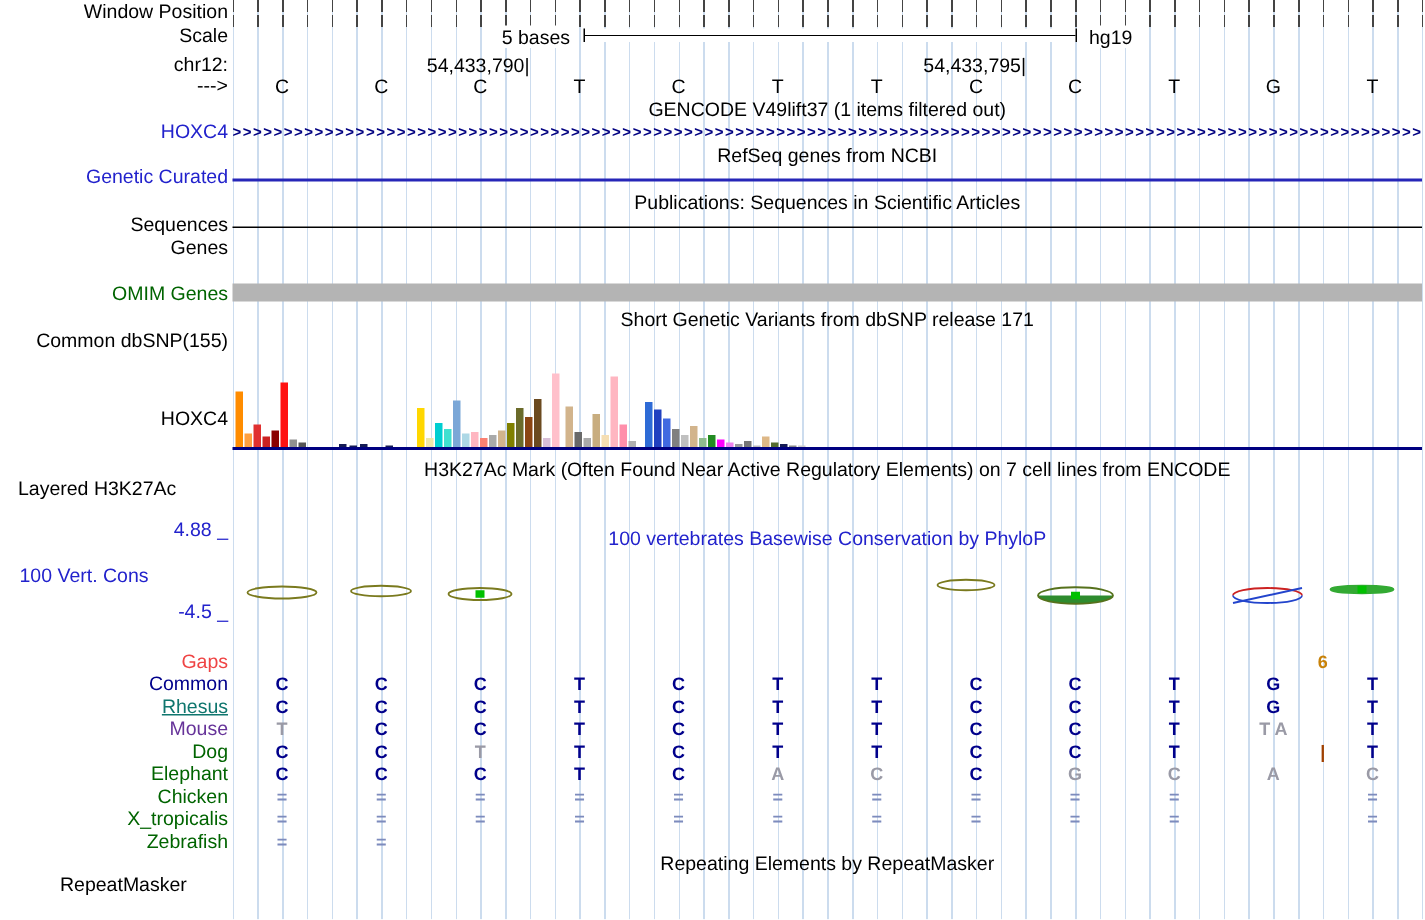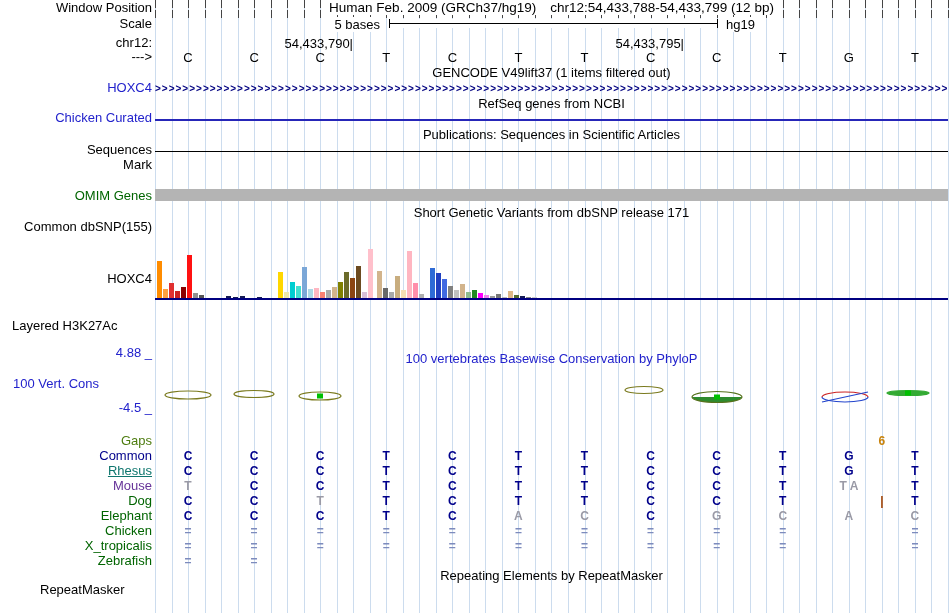--- a/index.html
+++ b/index.html
@@ -50,23 +50,20 @@
 </style>
 </head>
 <body>
 
 <div id="browser">
   <div class="guides"></div>
   <div class="ticks" style="top:0"></div>
   <div class="ticks" style="top:10px"></div>
 
   <span class="lbl" style="top:1px">Window Position</span>
-  <div class="hdr title">
-    <span>Human Feb. 2009 (GRCh37/hg19)</span><span>chr12:54,433,788-54,433,799 (12 bp)</span>
-  </div>
 
   <span class="lbl" style="top:17px">Scale</span>
   <span class="scale-bases">5 bases</span>
   <div class="scale-bar"></div>
   <span class="scale-asm">hg19</span>
 
   <span class="lbl" style="top:36px">chr12:</span>
   <span class="pos" style="right:597px;top:36px">54,433,790|</span>
   <span class="pos" style="right:266px;top:36px">54,433,795|</span>
 
@@ -84,27 +81,27 @@
       <span class="col base" style="left: 749.75px; width: 66.0833px;">T</span>
       <span class="col base" style="left: 815.833px; width: 66.0833px;">G</span>
       <span class="col base" style="left: 881.917px; width: 66.0833px;">T</span>
     </div>
 
   <div class="hdr" style="top:66px">GENCODE V49lift37 (1 items filtered out)</div>
   <span class="lbl blue" style="top:81px">HOXC4</span>
   <div id="gene-arrows">&gt;&gt;&gt;&gt;&gt;&gt;&gt;&gt;&gt;&gt;&gt;&gt;&gt;&gt;&gt;&gt;&gt;&gt;&gt;&gt;&gt;&gt;&gt;&gt;&gt;&gt;&gt;&gt;&gt;&gt;&gt;&gt;&gt;&gt;&gt;&gt;&gt;&gt;&gt;&gt;&gt;&gt;&gt;&gt;&gt;&gt;&gt;&gt;&gt;&gt;&gt;&gt;&gt;&gt;&gt;&gt;&gt;&gt;&gt;&gt;&gt;&gt;&gt;&gt;&gt;&gt;&gt;&gt;&gt;&gt;&gt;&gt;&gt;&gt;&gt;&gt;&gt;&gt;&gt;&gt;&gt;&gt;&gt;&gt;&gt;&gt;&gt;&gt;&gt;&gt;&gt;&gt;&gt;&gt;&gt;&gt;&gt;&gt;&gt;&gt;&gt;&gt;&gt;&gt;&gt;&gt;&gt;&gt;&gt;&gt;&gt;&gt;&gt;&gt;&gt;&gt;&gt;&gt;&gt;&gt;&gt;&gt;&gt;&gt;&gt;&gt;&gt;&gt;&gt;&gt;&gt;&gt;&gt;&gt;&gt;&gt;&gt;&gt;&gt;&gt;&gt;&gt;&gt;&gt;&gt;&gt;&gt;&gt;&gt;&gt;&gt;&gt;&gt;&gt;&gt;&gt;&gt;&gt;&gt;&gt;&gt;&gt;&gt;&gt;&gt;&gt;&gt;&gt;&gt;&gt;</div>
 
   <div class="hdr" style="top:97px">RefSeq genes from NCBI</div>
-  <span class="lbl blue" style="top:111px">Chicken Curated</span>
+  <span class="lbl blue" style="top:111px">Genetic Curated</span>
   <div class="hline navy" style="top:119px"></div>
 
   <div class="hdr" style="top:128px">Publications: Sequences in Scientific Articles</div>
   <span class="lbl" style="top:143px">Sequences</span>
   <div class="hline black" style="top:151px"></div>
-  <span class="lbl" style="top:158px">Mark</span>
+  <span class="lbl" style="top:158px">Genes</span>
 
   <div class="omim-bar"></div>
   <span class="lbl green" style="top:189px">OMIM Genes</span>
 
   <div class="hdr" style="top:206px">Short Genetic Variants from dbSNP release 171</div>
   <span class="lbl" style="top:220px">Common dbSNP(155)</span>
 
   <span class="lbl" style="top:272px">HOXC4</span>
   <div id="gtex-bars">
       <div class="gtex-bar" style="left: 2px; height: 38px; background: rgb(255, 140, 0);"></div>
@@ -157,20 +154,21 @@
       <div class="gtex-bar" style="left: 341px; height: 5px; background: rgb(119, 119, 119);"></div>
       <div class="gtex-bar" style="left: 347px; height: 2px; background: rgb(187, 187, 187);"></div>
       <div class="gtex-bar" style="left: 353px; height: 8px; background: rgb(222, 184, 135);"></div>
       <div class="gtex-bar" style="left: 359px; height: 4px; background: rgb(85, 107, 47);"></div>
       <div class="gtex-bar" style="left: 365px; height: 3px; background: rgb(21, 27, 84);"></div>
       <div class="gtex-bar" style="left: 371px; height: 2px; background: rgb(136, 136, 136);"></div>
       <div class="gtex-bar" style="left: 377px; height: 2px; background: rgb(204, 204, 204);"></div>
     </div>
   <div class="hline navy2" style="top:298px"></div>
 
+  <div class="hdr" style="top:306px">H3K27Ac Mark (Often Found Near Active Regulatory Elements) on 7 cell lines from ENCODE</div>
   <span class="lbl-l" style="left:12px;top:319px">Layered H3K27Ac</span>
 
   <span class="lbl blue" style="top:346px">4.88 _</span>
   <div class="hdr blue" style="top:352px">100 vertebrates Basewise Conservation by PhyloP</div>
   <span class="lbl-l blue" style="left:13px;top:377px">100 Vert. Cons</span>
   <span class="lbl blue" style="top:401px">-4.5 _</span>
   <svg id="cons-svg" width="793" height="34">
       <ellipse cx="33" cy="17" rx="23" ry="4" fill="none" stroke="#7a7a1e"></ellipse>
       <ellipse cx="99" cy="16" rx="20" ry="3.5" fill="none" stroke="#7a7a1e"></ellipse>
       <ellipse cx="165" cy="18" rx="21" ry="4" fill="none" stroke="#7a7a1e"></ellipse>
@@ -180,21 +178,21 @@
       <ellipse cx="562" cy="19" rx="25" ry="5.5" fill="none" stroke="#56711c"></ellipse>
       <rect x="559" y="16.5" width="6" height="5" fill="#00c000" stroke="none"></rect>
       <path d="M 667 19 A 23 5 0 0 1 713 19" fill="none" stroke="#cc2222"></path>
       <path d="M 667 19 A 23 5 0 0 0 713 19" fill="none" stroke="#2244cc"></path>
       <line x1="667" y1="24" x2="713" y2="14" stroke="#2244cc"></line>
       <ellipse cx="753" cy="15" rx="21" ry="2.5" fill="#33aa33" stroke="#33aa33"></ellipse>
       <rect x="750" y="12.5" width="6" height="5" fill="#00c000" stroke="none"></rect>
     </svg>
 
   <div id="alignment">
-      <span class="lbl" style="top: 434px; color: #4d7c0f; margin-left: 20px;">Gaps</span>
+      <span class="lbl" style="top: 434px; color: #ef4444; margin-left: 20px;">Gaps</span>
       <span class="acell edge" style="left: 875.917px; top: 434px; color: rgb(200, 130, 10);">6</span>
       <span class="lbl" style="top: 449px; color: rgb(0, 0, 139);">Common</span>
       <span class="acell" style="left: 155px; width: 66.0833px; top: 449px; color: rgb(0, 0, 139);">C</span>
       <span class="acell" style="left: 221.083px; width: 66.0833px; top: 449px; color: rgb(0, 0, 139);">C</span>
       <span class="acell" style="left: 287.167px; width: 66.0833px; top: 449px; color: rgb(0, 0, 139);">C</span>
       <span class="acell" style="left: 353.25px; width: 66.0833px; top: 449px; color: rgb(0, 0, 139);">T</span>
       <span class="acell" style="left: 419.333px; width: 66.0833px; top: 449px; color: rgb(0, 0, 139);">C</span>
       <span class="acell" style="left: 485.417px; width: 66.0833px; top: 449px; color: rgb(0, 0, 139);">T</span>
       <span class="acell" style="left: 551.5px; width: 66.0833px; top: 449px; color: rgb(0, 0, 139);">T</span>
       <span class="acell" style="left: 617.583px; width: 66.0833px; top: 449px; color: rgb(0, 0, 139);">C</span>

